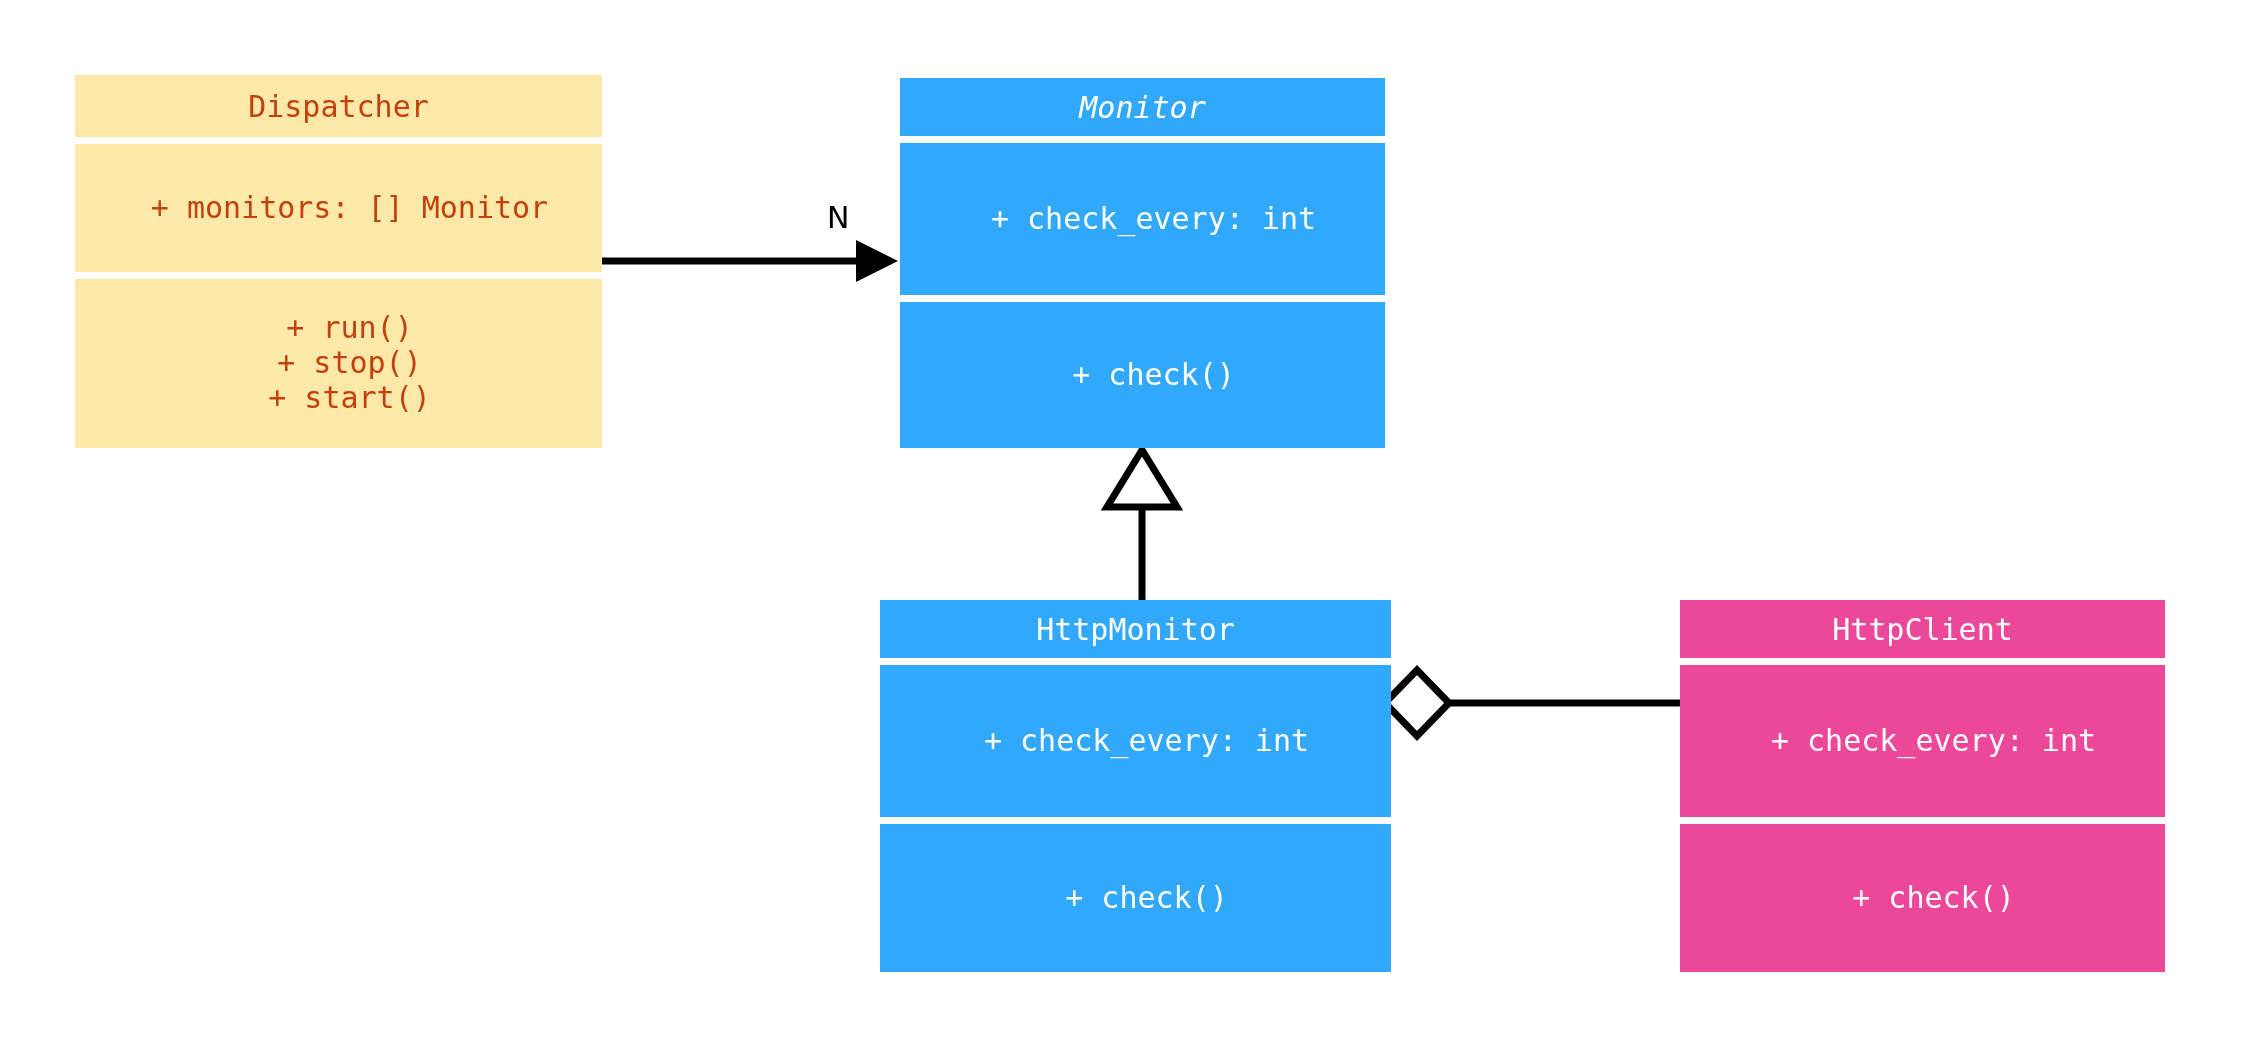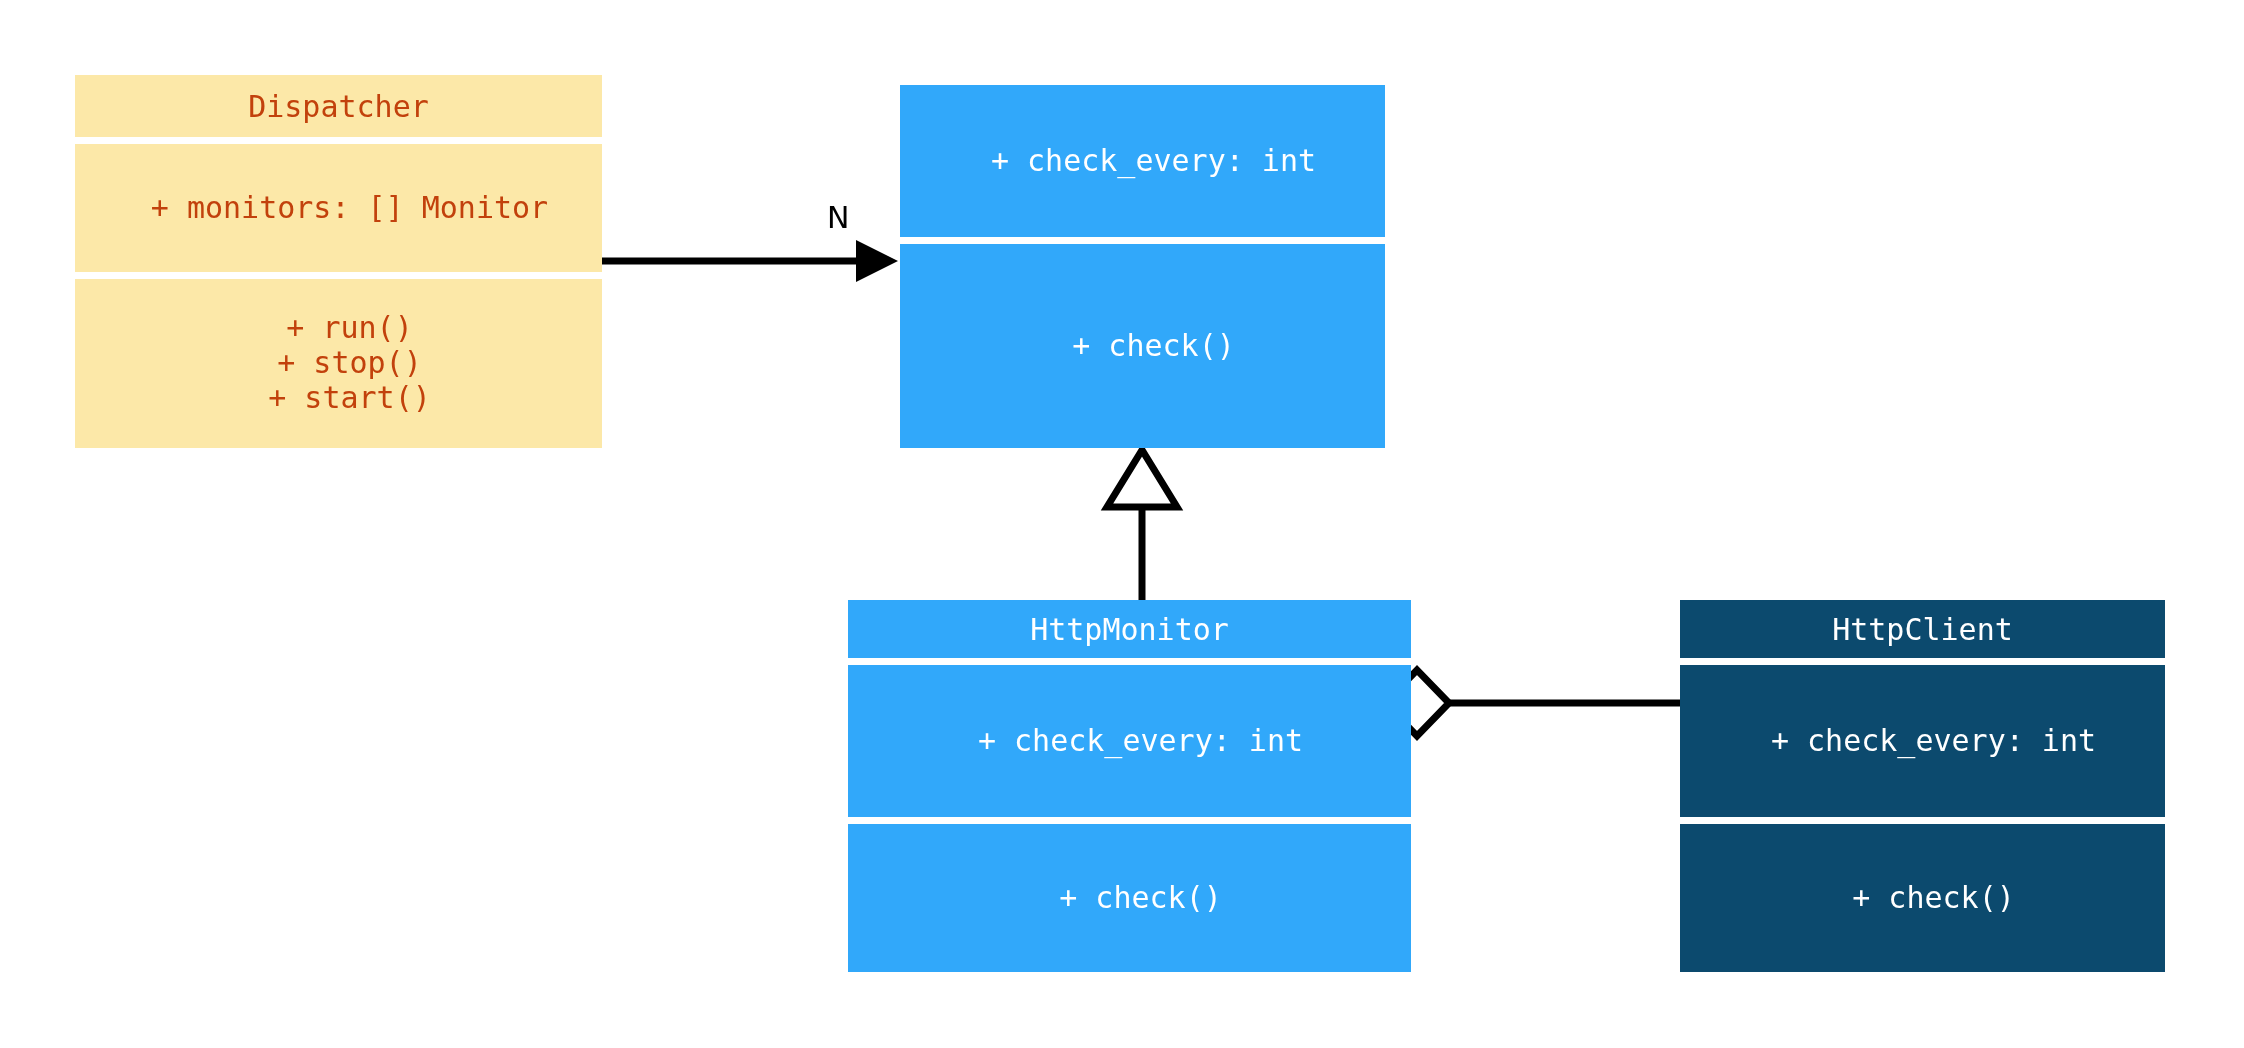--- a/index.html
+++ b/index.html
@@ -61,21 +61,21 @@
   }
   
   .theme-yellow .uml-compartment { background: #fce8a8; }
   .theme-yellow .uml-title,
   .theme-yellow .uml-line { color: #c2410c; }
 
   .theme-blue .uml-compartment { background: #31a8fa; }
   .theme-blue .uml-title,
   .theme-blue .uml-line { color: #ffffff; }
 
-  .theme-green .uml-compartment { background: #0c4a6e; }
+  .theme-green .uml-compartment { background: #ec4899; }
   .theme-green .uml-title,
   .theme-green .uml-line { color: #ffffff; }
 
   
   #edges {
     position: absolute;
     left: 0;
     top: 0;
     width: 2244px;
     height: 1048px;
@@ -123,31 +123,32 @@
     </div>
     <div class="gap"></div>
     <div class="uml-compartment uml-lines" style="flex:1 1 auto;">
       <div class="uml-line">+ run()</div>
       <div class="uml-line">+ stop()</div>
       <div class="uml-line">+ start()</div>
     </div>
   </div>
 
   <div class="uml-class theme-blue" style="left:900px; top:78px; width:485px; height:370px;">
+    <div class="uml-compartment uml-title abstract" style="height:58px;">Monitor</div>
     <div class="gap"></div>
     <div class="uml-compartment uml-lines" style="height:152px;">
       <div class="uml-line">+ check_every: int</div>
     </div>
     <div class="gap"></div>
     <div class="uml-compartment uml-lines" style="flex:1 1 auto;">
       <div class="uml-line">+ check()</div>
     </div>
   </div>
 
-  <div class="uml-class theme-blue" style="left:848px; top:600px; width:563px; height:372px;">
+  <div class="uml-class theme-blue" style="left:880px; top:600px; width:511px; height:372px;">
     <div class="uml-compartment uml-title" style="height:58px;">HttpMonitor</div>
     <div class="gap"></div>
     <div class="uml-compartment uml-lines" style="height:152px;">
       <div class="uml-line">+ check_every: int</div>
     </div>
     <div class="gap"></div>
     <div class="uml-compartment uml-lines" style="flex:1 1 auto;">
       <div class="uml-line">+ check()</div>
     </div>
   </div>

